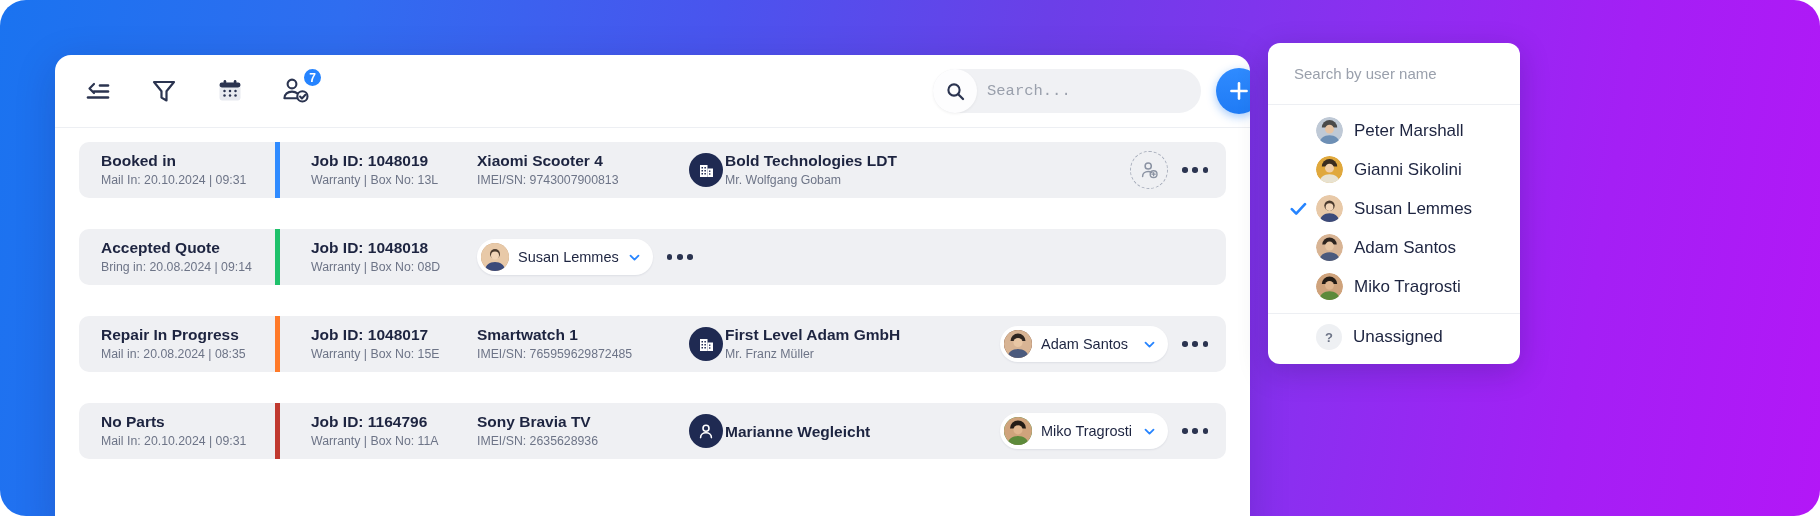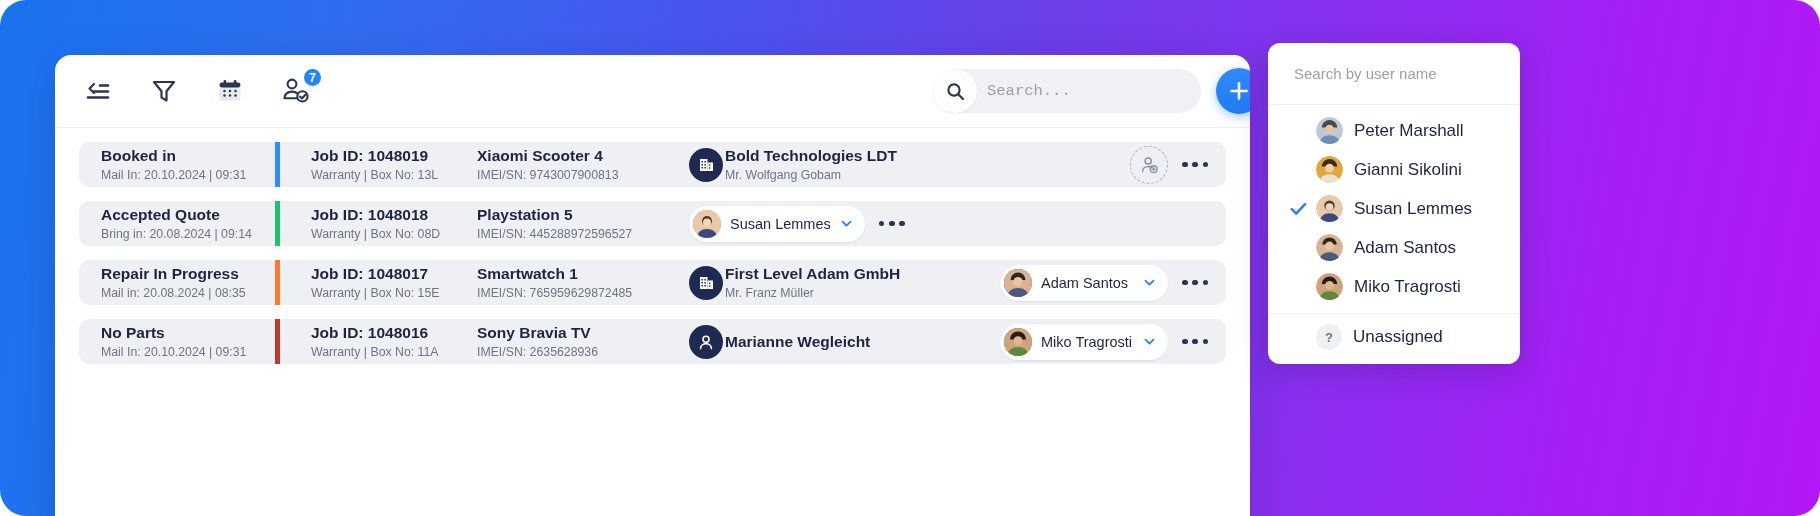--- a/index.html
+++ b/index.html
@@ -53,22 +53,22 @@
   .search-input::placeholder{color:#9aa0ac;}
   .fab{
     position:absolute;left:1161px;top:13px;width:46px;height:46px;border-radius:50%;
     background:linear-gradient(180deg,#2f8bff 0%,#1f7bf5 100%);
     display:flex;align-items:center;justify-content:center;cursor:pointer;
     box-shadow:0 3px 10px rgba(31,123,245,.4);
   }
   
   .list{padding:14px 24px 0 24px;}
   .row{
-    position:relative;height:45px;background:#eff0f3;border-radius:10px;
-    margin-bottom:14px;display:flex;align-items:center;overflow:hidden;
+    position:relative;height:56px;background:#eff0f3;border-radius:10px;
+    margin-bottom:31px;display:flex;align-items:center;overflow:hidden;
   }
   .row .bar{position:absolute;left:196px;top:0;width:5px;height:100%;}
   .cell{display:flex;flex-direction:column;justify-content:center;}
   .c-status{width:182px;padding-left:22px;}
   .c-job{width:166px;padding-left:28px;}
   .c-device{width:212px;}
   .c-cust{flex:1;display:flex;flex-direction:row;align-items:center;gap:2px;}
   .t1{font-size:15.5px;color:#1d2440;font-weight:700;line-height:17px;}
   .t2{font-size:12.3px;color:#6d7487;line-height:16px;margin-top:3px;}
   .t1b{font-size:15.5px;color:#1d2440;font-weight:700;line-height:17px;}
@@ -250,24 +250,20 @@
       <div class="row">
         <div class="bar" style="background:#1fc16b"></div>
         <div class="cell c-status">
           <span class="t1">Accepted Quote</span>
           <span class="t2">Bring in: 20.08.2024 |  09:14</span>
         </div>
         <div class="cell c-job">
           <span class="t1">Job ID: 1048018</span>
           <span class="t2">Warranty | Box No: 08D</span>
         </div>
-        <div class="cell c-device">
-          <span class="t1">Playstation 5</span>
-          <span class="t2">IMEI/SN: 445288972596527</span>
-        </div>
         <div class="c-right">
           <div class="assign-pill">
             <span class="av" style="background:#c9a27a">
               <svg width="28" height="28" viewBox="0 0 28 28">
                 <circle cx="14" cy="14" r="14" fill="#e8c9a8"></circle>
                 <circle cx="14" cy="11" r="5" fill="#4a3a2e"></circle>
                 <path d="M4 28c0-6 4.6-9 10-9s10 3 10 9z" fill="#3b4a7a"></path>
                 <circle cx="14" cy="12.5" r="4" fill="#f2d5b8"></circle>
               </svg>
             </span>
@@ -343,21 +339,21 @@
         </div>
       </div>
 
       <div class="row">
         <div class="bar" style="background:#c0392f"></div>
         <div class="cell c-status">
           <span class="t1">No Parts</span>
           <span class="t2">Mail In: 20.10.2024 |  09:31</span>
         </div>
         <div class="cell c-job">
-          <span class="t1">Job ID: 1048016</span>
+          <span class="t1">Job ID: 1164796</span>
           <span class="t2">Warranty | Box No: 11A</span>
         </div>
         <div class="cell c-device">
           <span class="t1">Sony Bravia TV</span>
           <span class="t2">IMEI/SN: 2635628936</span>
         </div>
         <div class="c-cust">
           <div class="avatar-co">
             <svg width="18" height="18" viewBox="0 0 18 18" fill="none">
               <circle cx="9" cy="6.2" r="3" stroke="#fff" stroke-width="1.6"></circle>

